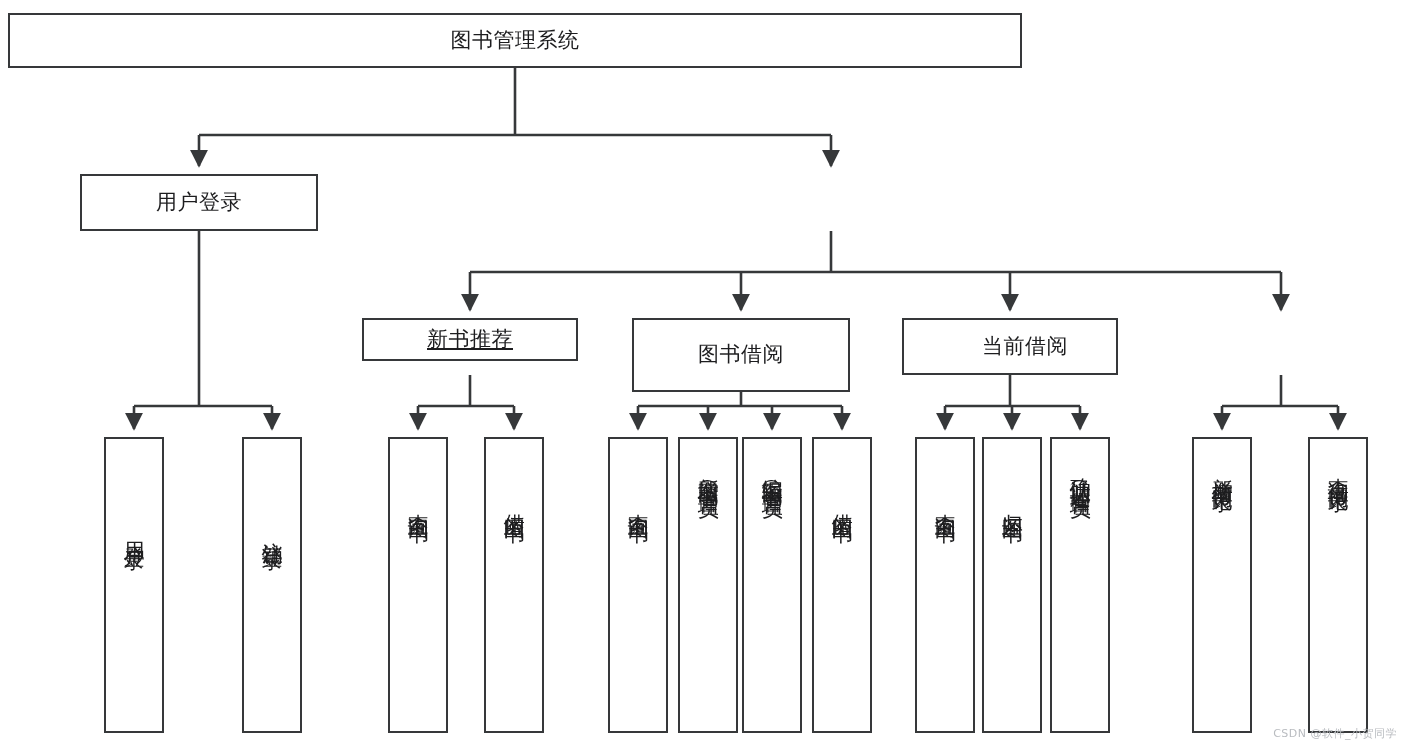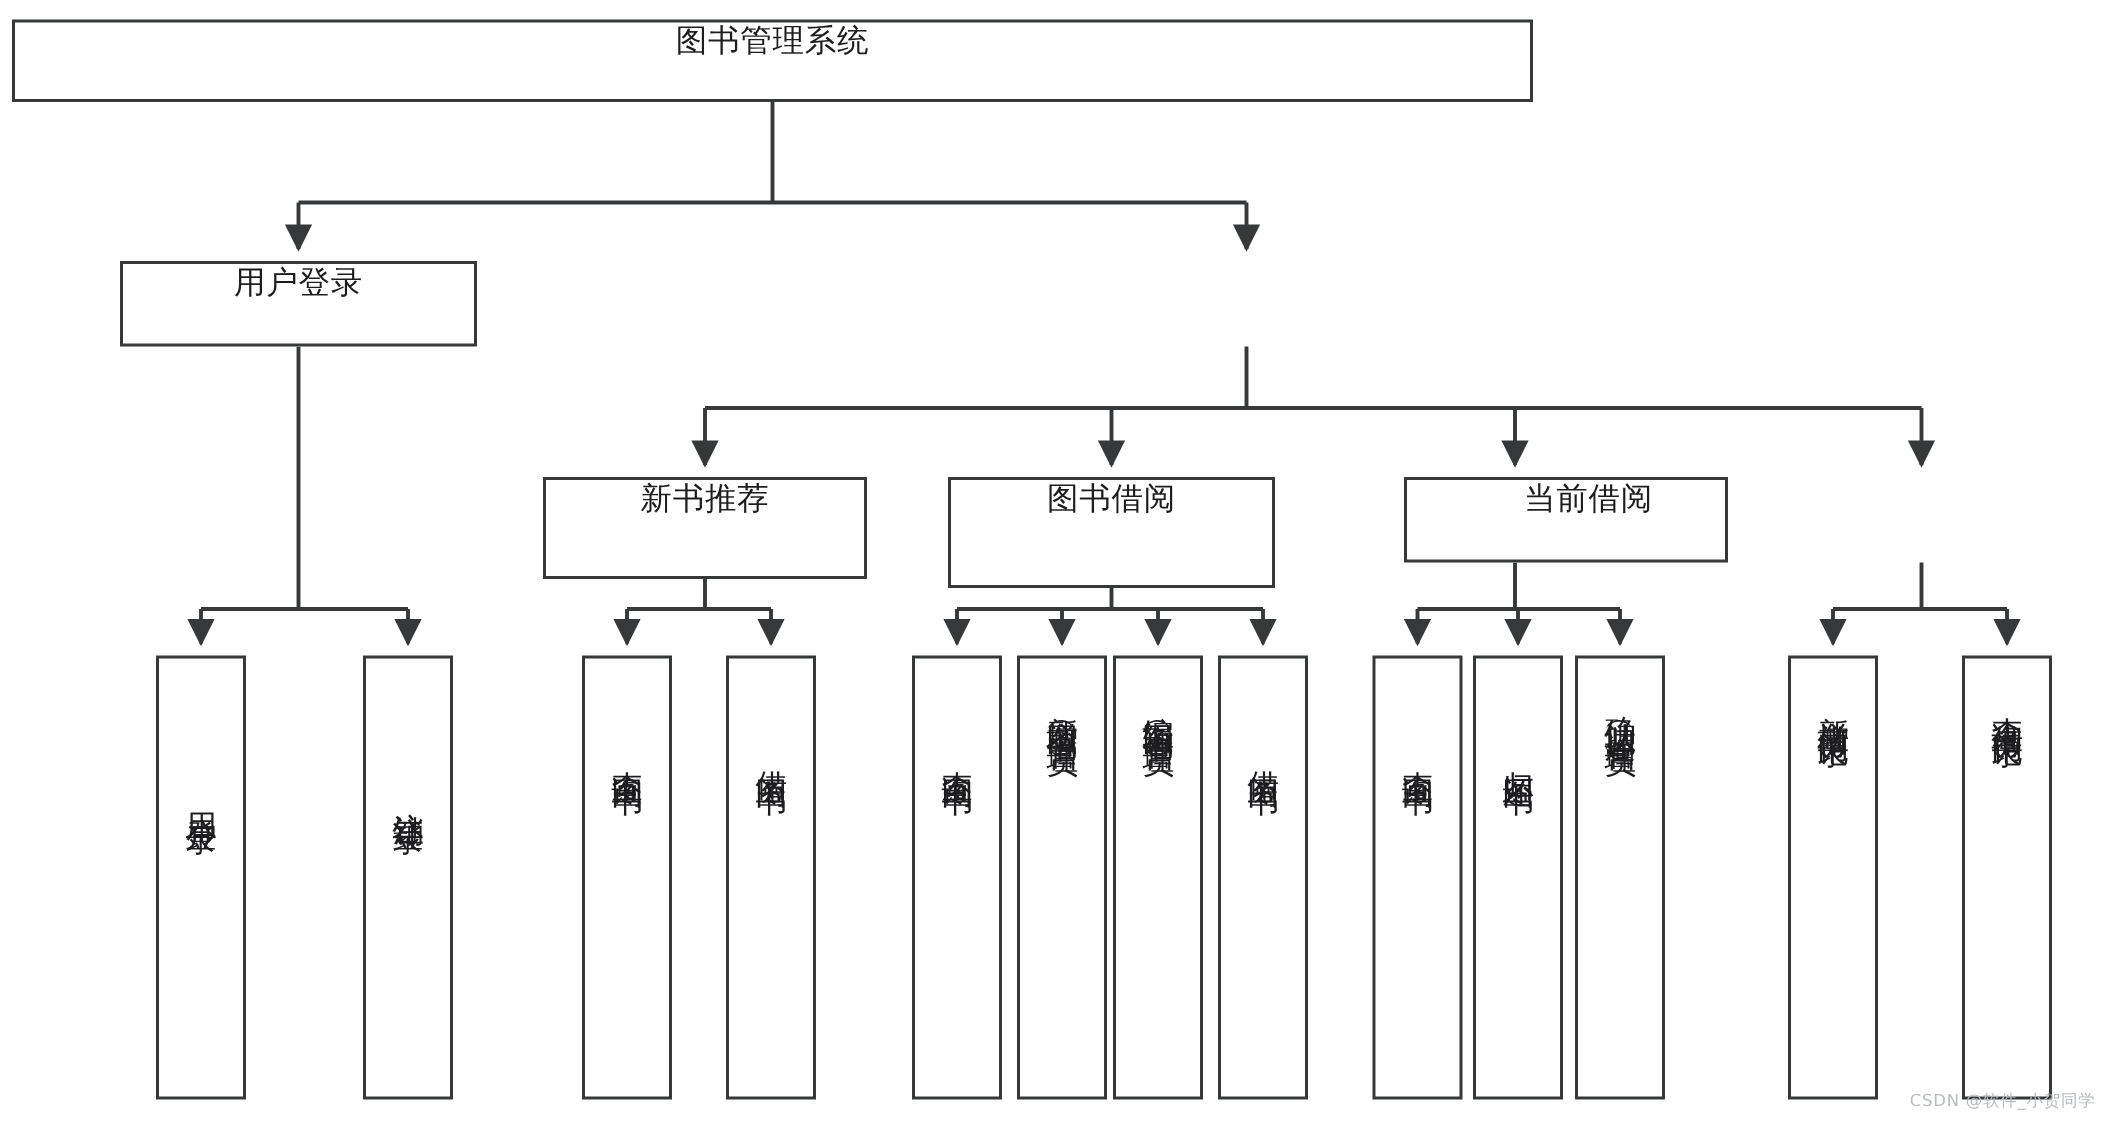--- a/index.html
+++ b/index.html
@@ -22,20 +22,21 @@
     width: 1405px;
     height: 747px;
     pointer-events: none;
   }
   .node {
     position: absolute;
     box-sizing: border-box;
     border: 2px solid #36383a;
     background: #ffffff;
     display: flex;
+    align-items: center;
     justify-content: center;
     color: #1d1d1f;
   }
   .node.horiz {
     font-size: 21px;
     letter-spacing: 0.5px;
     line-height: 1.2;
   }
   .node.vert {
     writing-mode: vertical-rl;
@@ -127,27 +128,27 @@
   </svg>
 
   <div class="node horiz" style="left:8px; top:13px; width:1014px; height:55px;">
     <span class="node-label">图书管理系统</span>
   </div>
 
   <div class="node horiz" style="left:80px; top:174px; width:238px; height:57px;">
     <span class="node-label">用户登录</span>
   </div>
 
-  <div class="node horiz" style="left:362px; top:318px; width:216px; height:68px;">
+  <div class="node horiz" style="left:362px; top:318px; width:216px; height:43px;text-decoration:underline;">
     <span class="node-label">新书推荐</span>
   </div>
   <div class="node horiz" style="left:632px; top:318px; width:218px; height:74px;">
     <span class="node-label">图书借阅</span>
   </div>
-  <div class="node horiz" style="left:936px; top:318px; width:216px; height:57px;padding-left:30px;">
+  <div class="node horiz" style="left:902px; top:318px; width:216px; height:57px;padding-left:30px;">
     <span class="node-label">当前借阅</span>
   </div>
 
   <div class="node vert topgap2" style="left:104px; top:437px; width:60px; height:296px;">
     <span class="node-label">用户登录</span>
   </div>
   <div class="node vert topgap2" style="left:242px; top:437px; width:60px; height:296px;">
     <span class="node-label">注销登录</span>
   </div>
 

